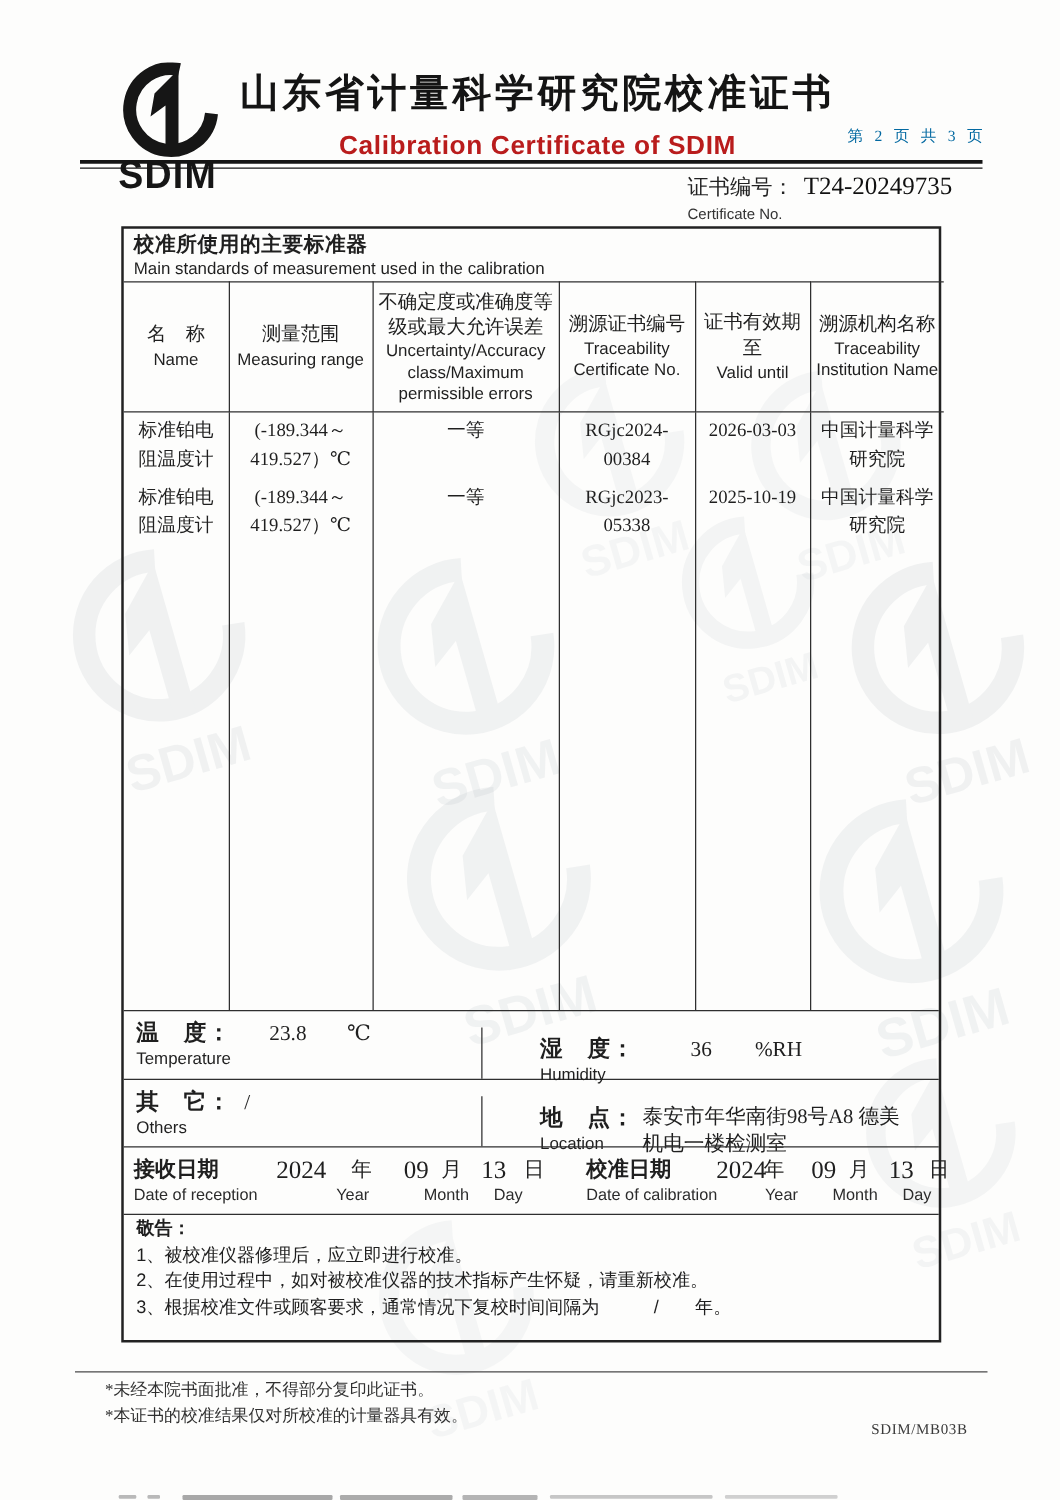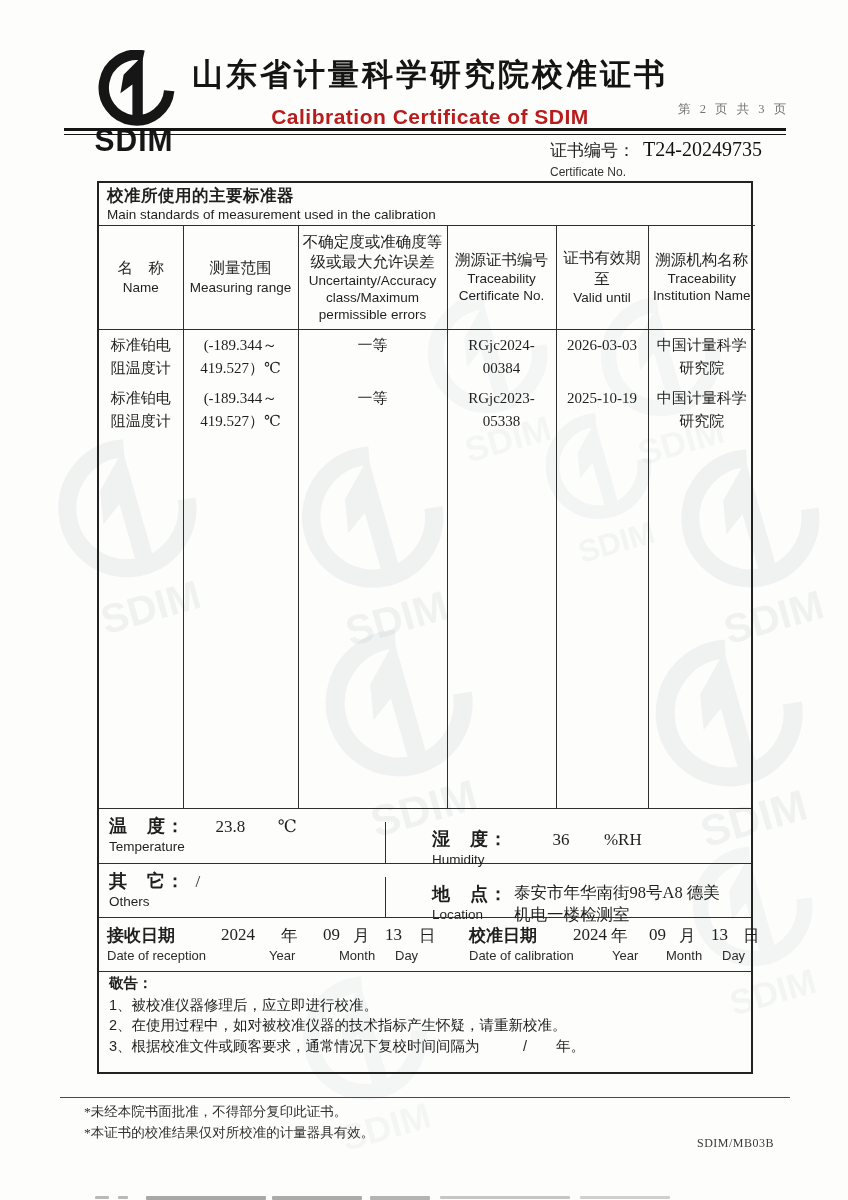--- a/index.html
+++ b/index.html
@@ -16,21 +16,21 @@
   }
   
   .wm{position:absolute;color:#aeb6bd;pointer-events:none;}
   
   .logo-block{position:absolute;left:78px;top:50px;width:112px;text-align:center;}
   .logo-mark{display:block;margin:0 auto;}
   .logo-text{font-family:var(--sans);font-weight:bold;font-size:30px;letter-spacing:1px;line-height:1;margin-top:-4px;color:#161616;transform:scaleY(1.05);}
   .titles{position:absolute;left:190px;top:54px;width:480px;text-align:center;}
   .title-zh{font-family:var(--serif);font-weight:bold;font-size:31px;letter-spacing:3px;color:#141414;white-space:nowrap;}
   .title-en{font-family:var(--sans);font-weight:bold;font-size:21px;letter-spacing:.5px;color:#b91c1c;margin-top:9px;white-space:nowrap;}
-  .page-info{position:absolute;left:678px;top:101px;font-family:var(--serif);font-size:12.5px;letter-spacing:3px;color:#737373;white-space:nowrap;}
+  .page-info{position:absolute;left:678px;top:101px;font-family:var(--serif);font-size:12.5px;letter-spacing:3px;color:#0369a1;white-space:nowrap;}
   .rule-double{position:absolute;left:64px;top:128px;width:722px;height:3px;border-top:3px solid #151515;border-bottom:1.5px solid #151515;}
   .certno{position:absolute;left:550px;top:138px;white-space:nowrap;}
   .certno-label{font-family:var(--serif);font-size:17px;color:#222;}
   .certno-value{font-family:var(--serif);font-size:20px;color:#111;margin-left:8px;}
   .certno-en{font-family:var(--sans);font-size:12px;color:#333;margin-top:3px;}
   
   .mainbox{position:absolute;left:97px;top:181px;width:656px;height:893px;border:2px solid #222;box-sizing:border-box;background:transparent;}
   .sec-title{padding:2px 8px 3px 8px;}
   .sec-title .zh{font-family:var(--sans);font-weight:bold;font-size:16.5px;letter-spacing:.5px;}
   .sec-title .en{font-family:var(--sans);font-size:13.5px;margin-top:0px;}
@@ -53,21 +53,21 @@
   .env-right{flex:1;border-left:1.4px solid var(--line);box-sizing:border-box;padding:5px 8px 0 10px;margin-top:13px;}
   .fieldline{white-space:nowrap;}
   .field-label{font-family:Liberation Mono, monospace;font-weight:bold;font-size:18px;letter-spacing:1px;}
   .field-value{font-family:var(--serif);font-size:17px;}
   .field-en{font-family:var(--sans);font-size:13.5px;margin-top:1px;}
   .loc-wrap{display:flex;}
   .loc-value{font-family:var(--serif);font-size:16.5px;line-height:1.35;width:218px;display:inline-block;margin-left:6px;white-space:normal;vertical-align:top;}
   .date-row{position:relative;height:53px;border-top:1.4px solid var(--line);}
   .date-row span{position:absolute;white-space:nowrap;}
   .d-zh{font-family:var(--sans);font-weight:bold;font-size:17px;top:6px;}
-  .d-num{font-family:var(--serif);font-size:17px;top:7px;}
+  .d-num{font-family:var(--serif);font-size:20px;top:7px;}
   .d-unit{font-family:var(--serif);font-size:16.5px;top:7px;}
   .d-en{font-family:var(--sans);font-size:13px;top:30px;color:#2b2b2b;}
   
   .notice{border-top:1.4px solid var(--line);padding:3px 10px 4px 10px;}
   .notice-title{font-family:Liberation Mono, monospace;font-weight:bold;font-size:14.5px;line-height:1.35;}
   .notice-item{font-family:var(--sans);font-size:14.5px;line-height:1.42;}
   
   .foot-rule{position:absolute;left:60px;top:1097px;width:730px;border-top:1.5px solid #4a4a4a;}
   .footnote{position:absolute;left:84px;font-family:var(--serif);font-size:13.5px;color:#303030;white-space:nowrap;}
   .fn-1{top:1103px;}

